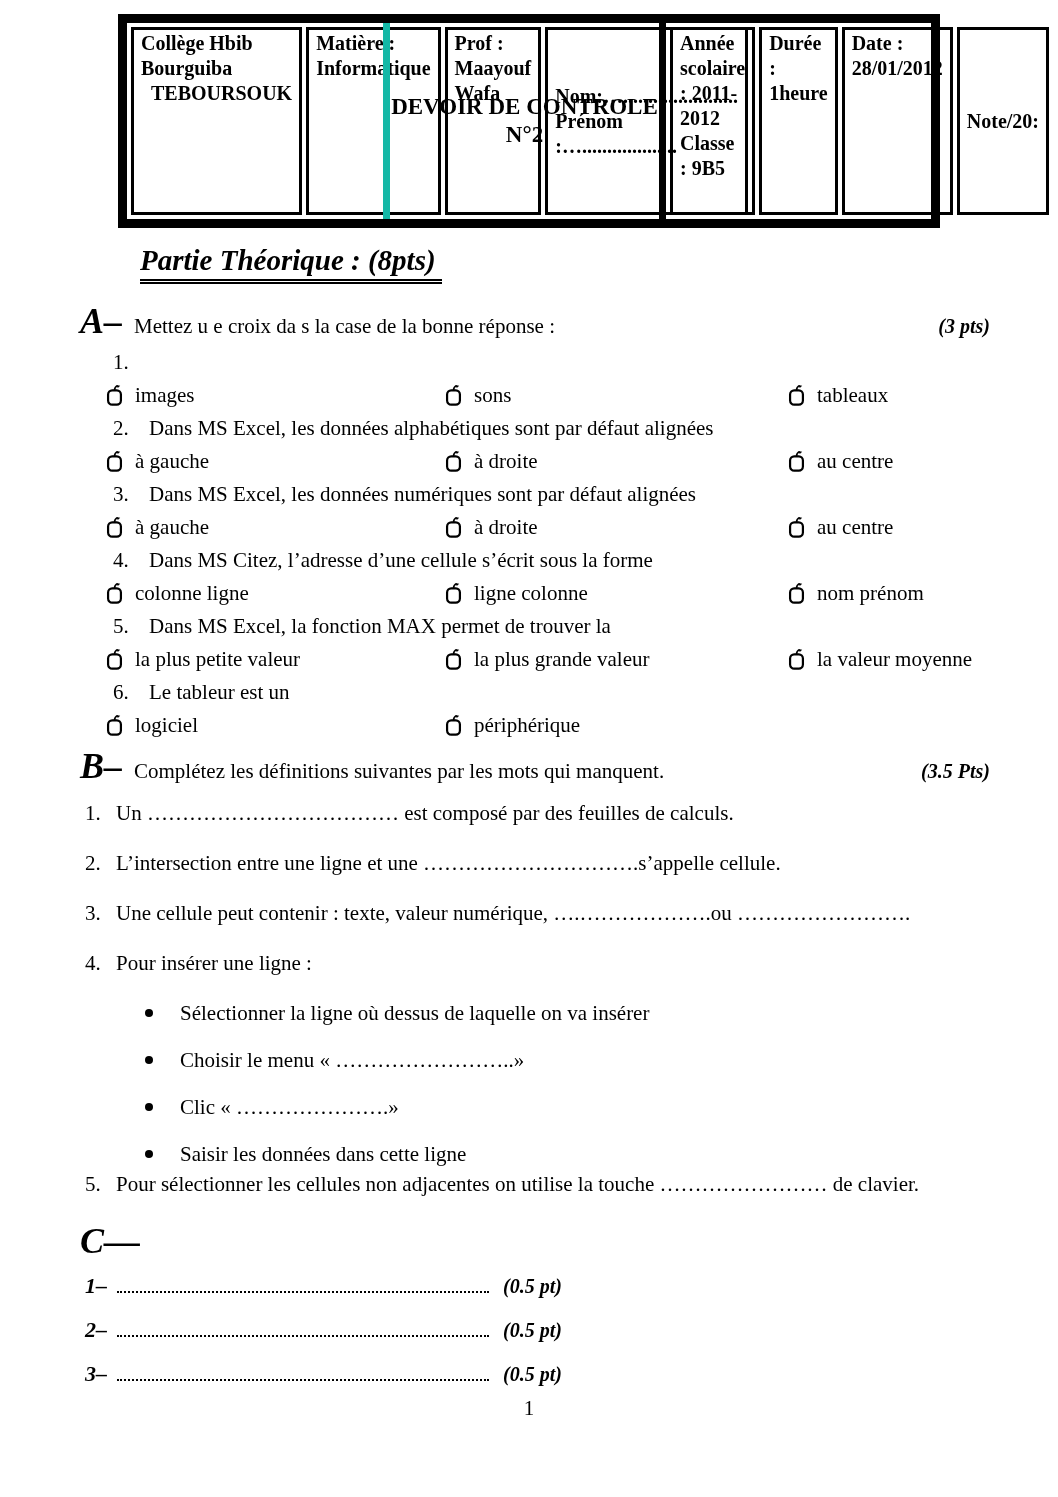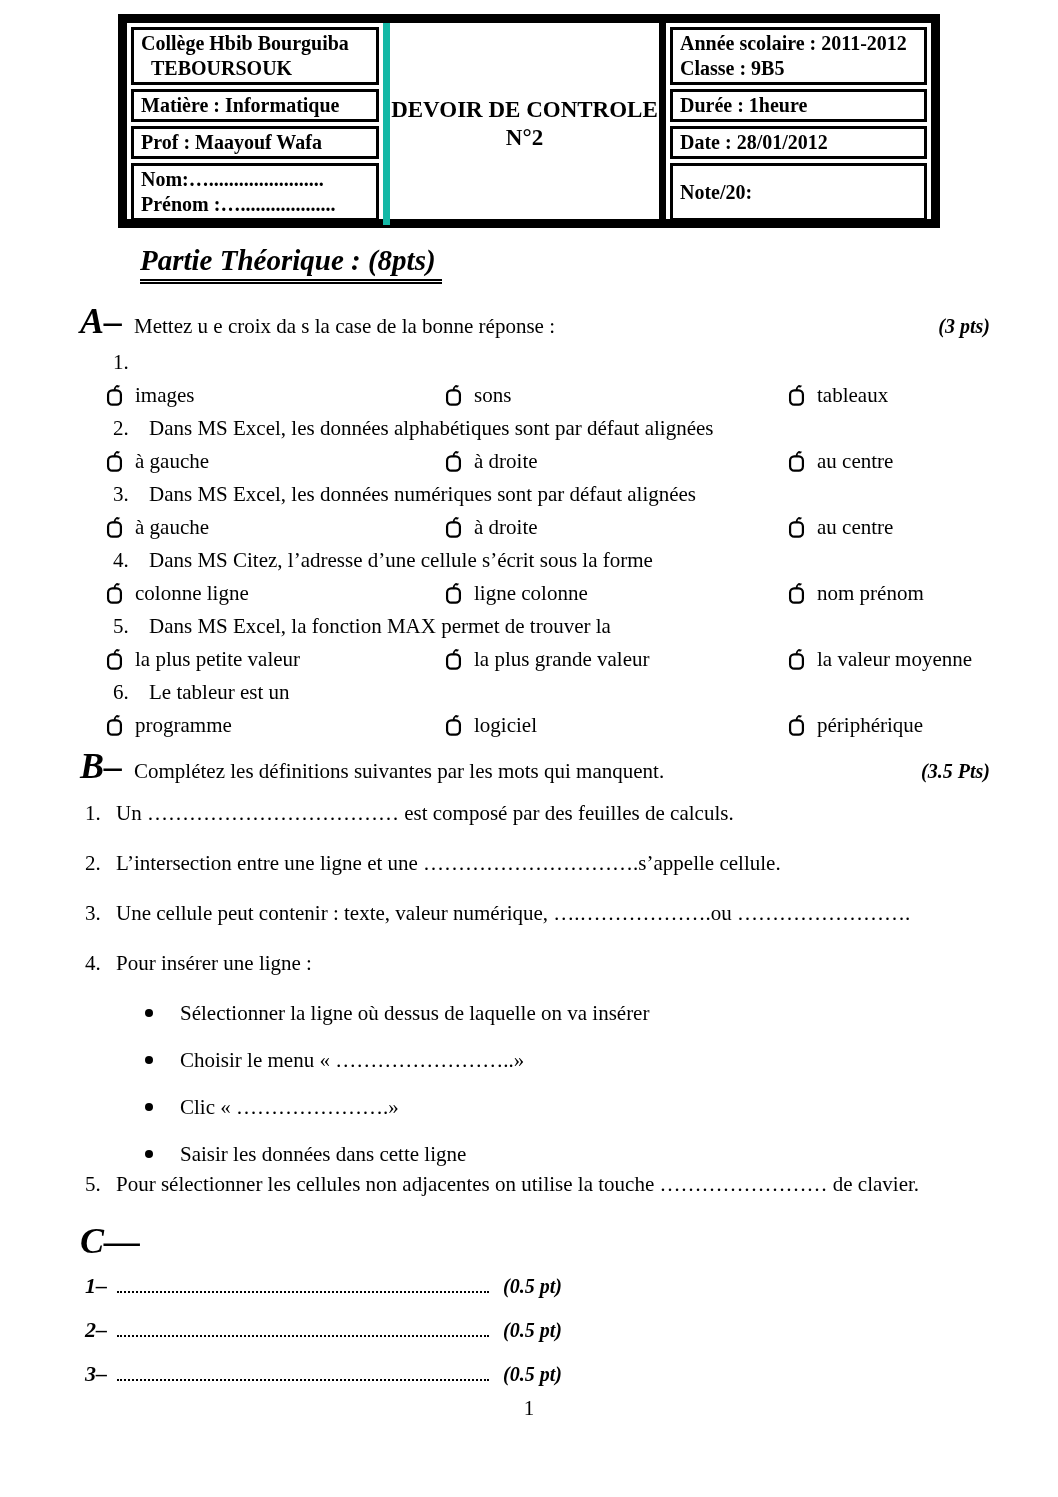--- a/index.html
+++ b/index.html
@@ -18,21 +18,21 @@
 
   
   .hdr {
     margin-left:38px;
     width:822px; height:214px;
     border:9px solid #000;
     display:grid;
     grid-template-columns:256px 283px 1fr;
     background:#fff;
   }
-  .hdr-col { display:flex; flex-direction:column; padding:4px; gap:4px; }
+  .hdr-col { display:flex; padding:4px; gap:4px; }
   .hdr-cell {
     border:3px solid #000;
     padding:1px 7px;
     font-weight:bold; font-size:20px; line-height:25px;
   }
   .hdr-cell.grow { flex:1; }
   .hdr-center {
     border-left:7px solid #14b8a6; border-right:7px solid #000;
     display:flex; flex-direction:column; justify-content:center; align-items:center;
     font-weight:bold; font-size:23px; line-height:28px; text-align:center;
@@ -298,28 +298,20 @@
       <span class="q-num">6.</span>
       <span>Le tableur est un</span>
     </div>
     <div class="opt-row">
       <span class="opt">
         <svg class="cb" viewBox="0 0 18 24">
             <rect x="2" y="7" width="14" height="15.5" rx="4.5" fill="none" stroke="#000" stroke-width="2.4"></rect>
             <path d="M9 7 C9 4.2 10.4 2.6 12.4 2" fill="none" stroke="#000" stroke-width="1.8"></path>
             <path d="M11 1 L15.2 1.8 L12.6 4.4 Z" fill="#000"></path>
           </svg>
-        <span>programme</span>
-      </span>
-      <span class="opt">
-        <svg class="cb" viewBox="0 0 18 24">
-            <rect x="2" y="7" width="14" height="15.5" rx="4.5" fill="none" stroke="#000" stroke-width="2.4"></rect>
-            <path d="M9 7 C9 4.2 10.4 2.6 12.4 2" fill="none" stroke="#000" stroke-width="1.8"></path>
-            <path d="M11 1 L15.2 1.8 L12.6 4.4 Z" fill="#000"></path>
-          </svg>
         <span>logiciel</span>
       </span>
       <span class="opt">
         <svg class="cb" viewBox="0 0 18 24">
             <rect x="2" y="7" width="14" height="15.5" rx="4.5" fill="none" stroke="#000" stroke-width="2.4"></rect>
             <path d="M9 7 C9 4.2 10.4 2.6 12.4 2" fill="none" stroke="#000" stroke-width="1.8"></path>
             <path d="M11 1 L15.2 1.8 L12.6 4.4 Z" fill="#000"></path>
           </svg>
         <span>périphérique</span>
       </span>

